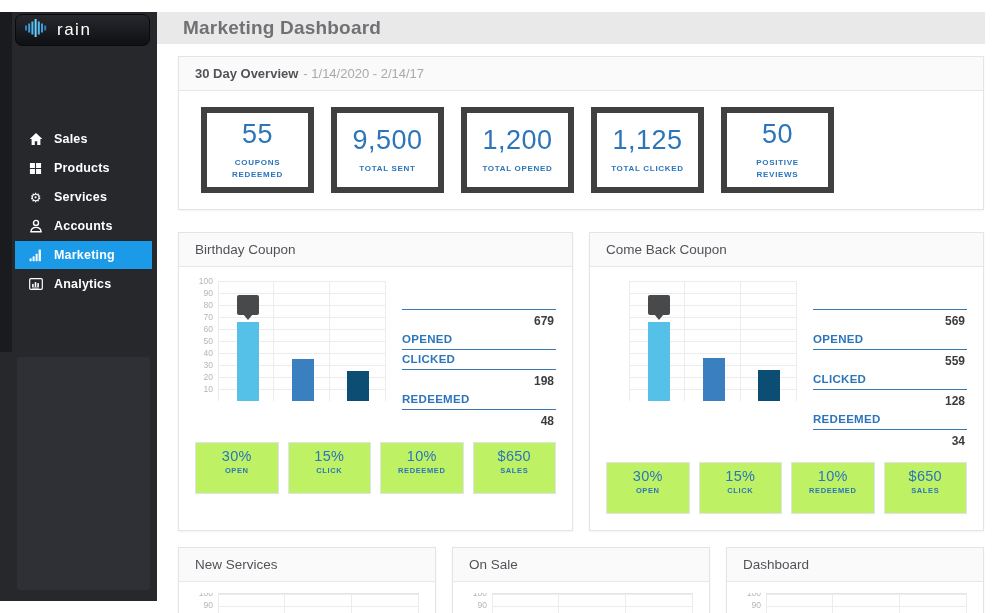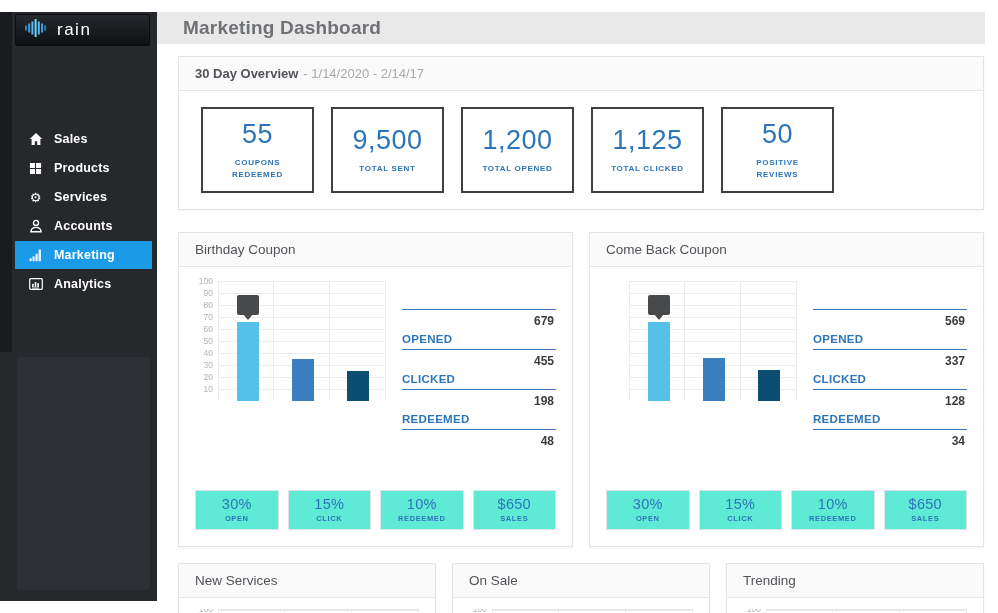--- a/index.html
+++ b/index.html
@@ -6,21 +6,21 @@
   body{
     width:998px;height:613px;overflow:hidden;position:relative;
     background:#ffffff;font-family:"Liberation Sans",sans-serif;
     -webkit-font-smoothing:antialiased;
   }
   
   .sidebar{position:absolute;left:0;top:12px;width:157px;height:589px;background:#26282c;}
   .side-rail{position:absolute;left:0;top:0;width:12px;height:340px;background:#1a1b1f;}
   .logo-box{
     position:absolute;left:15px;top:2px;width:135px;height:32px;
-    background:linear-gradient(#26282d,#0f1013);border:1px solid #0a0b0d;border-radius:2px;
+    background:linear-gradient(#26282d,#0f1013);border:1px solid #0a0b0d;border-radius:7px;
     display:flex;align-items:center;padding-left:9px;box-sizing:border-box;
   }
   .logo-text{color:#fff;font-size:17px;letter-spacing:1.5px;margin-left:8px;}
   .account-box{
     position:absolute;left:15px;top:36px;width:136px;height:37px;background:#3a3c41;
     padding:5px 0 0 10px;box-sizing:border-box;
   }
   .account-name{color:#ffffff;font-size:11.5px;font-weight:bold;letter-spacing:0.2px;}
   .account-loc{color:#a9abae;font-size:8px;margin-top:2px;}
   .nav{position:absolute;left:0;top:113px;width:157px;}
@@ -35,21 +35,21 @@
   .main{position:absolute;left:157px;top:0;width:841px;height:613px;}
   .topbar{margin:12px 13px 0 0;height:32px;background:#e9e9e9;display:flex;align-items:center;}
   .topbar-title{color:#6f7174;font-size:19px;font-weight:bold;margin-left:26px;letter-spacing:0.2px;}
   .card{border:1px solid #e4e4e4;background:#fff;box-shadow:0 1px 2px rgba(0,0,0,0.05);}
   .card-head{height:33px;background:#fafafa;border-bottom:1px solid #e7e7e7;display:flex;align-items:center;}
   .card-title{font-size:13.5px;color:#515358;margin-left:16px;font-weight:bold;}
   .card-title.normal{font-weight:bold;font-size:13px;}
   .date-range{font-size:13px;color:#a8a9ab;margin-left:5px;font-weight:normal;}
   .overview-card{margin:12px 14px 0 21px;}
   .tiles{display:flex;gap:17px;padding:16px 0 16px 22px;}
-  .tile{width:113px;height:86px;border:2px solid #404040;box-sizing:border-box;
+  .tile{width:113px;height:86px;border:6px solid #404040;box-sizing:border-box;
         display:flex;flex-direction:column;align-items:center;justify-content:center;background:#fff;cursor:pointer;}
   .tile.green{border:2px solid #8dc63f;}
   .tile-val{font-size:27px;color:#2c75ba;letter-spacing:0.5px;}
   .tile.green .tile-val{color:#8dc63f;}
   .tile-label{font-size:8px;font-weight:bold;letter-spacing:0.7px;color:#2c75ba;
               text-align:center;line-height:1.55;margin-top:7px;width:74px;}
   .tile.green .tile-label{color:#8dc63f;}
   
   .coupon-row{display:flex;gap:16px;margin:22px 14px 0 21px;}
   .coupon-panel{flex:1;}
@@ -67,21 +67,21 @@
   .bar{position:absolute;bottom:0;width:22px;}
   .tip{position:absolute;width:22px;height:20px;background:#47494b;border-radius:2px;}
   .tip-notch{position:absolute;left:50%;bottom:-5px;margin-left:-5px;width:0;height:0;
     border-left:5px solid transparent;border-right:5px solid transparent;border-top:6px solid #47494b;}
   .stats{flex:1;margin-left:16px;padding-top:10px;}
   .srow{margin-bottom:1px;}
   .slabel{color:#2c75ba;font-size:11.5px;font-weight:bold;letter-spacing:0.3px;
           border-bottom:1px solid #3c77b5;padding:2px 0 4px;min-height:12px;}
   .sval{text-align:right;font-weight:bold;font-size:12px;color:#3b3c3e;padding:4px 2px 2px;}
   .cbtn-row{display:flex;gap:9px;margin-top:11px;}
-  .cbtn{flex:1;border:1px solid #dfe4e8;text-align:center;padding:5px 0 6px;cursor:pointer;background:#5eead4;margin-top:28px;}
+  .cbtn{flex:1;border:1px solid #dfe4e8;text-align:center;padding:5px 0 18px;cursor:pointer;background:#bef264;}
   .cbtn-val{color:#2c75ba;font-size:14.5px;letter-spacing:0.3px;}
   .cbtn-label{color:#2c75ba;font-size:7.5px;font-weight:bold;letter-spacing:0.6px;margin-top:2px;}
   
   .bottom-row{display:flex;gap:16px;margin:16px 14px 0 21px;}
   .mini-panel{flex:1;height:96px;overflow:hidden;}
   .mini-body{padding:11px 16px 0 16px;}
   .mini-chart{display:flex;height:48px;overflow:hidden;}
   .mini-chart .plot{flex:1;width:auto;height:120px;border-top:1px solid #e4e4e4;}
   .mini-chart .yaxis{height:120px;}
 </style>
@@ -244,21 +244,20 @@
                 <div class="bar" style="left: 128px; height: 30px; background: rgb(12, 77, 115);"></div>
               </div>
           </div>
           <div class="stats">
             <div class="srow">
               <div class="slabel"></div>
               <div class="sval">679</div>
             </div>
             <div class="srow">
               <div class="slabel">OPENED</div>
-              <div class="sval">455</div>
             </div>
             <div class="srow">
               <div class="slabel">CLICKED</div>
               <div class="sval">198</div>
             </div>
             <div class="srow">
               <div class="slabel">REDEEMED</div>
               <div class="sval">48</div>
             </div>
           </div>
@@ -301,21 +300,21 @@
                 <div class="bar" style="left: 128px; height: 31.2px; background: rgb(12, 77, 115);"></div>
               </div>
           </div>
           <div class="stats">
             <div class="srow">
               <div class="slabel"></div>
               <div class="sval">569</div>
             </div>
             <div class="srow">
               <div class="slabel">OPENED</div>
-              <div class="sval">337</div>
+              <div class="sval">559</div>
             </div>
             <div class="srow">
               <div class="slabel">CLICKED</div>
               <div class="sval">128</div>
             </div>
             <div class="srow">
               <div class="slabel">REDEEMED</div>
               <div class="sval">34</div>
             </div>
           </div>
@@ -368,21 +367,21 @@
               <div class="tick" style="top: -4px;">100</div>
               <div class="tick" style="top: 8px;">90</div>
               <div class="tick" style="top: 20px;">80</div>
             </div>
           <div class="plot"></div>
         </div>
       </div>
     </div>
     <div class="card mini-panel">
       <div class="card-head">
-        <span class="card-title" style="font-weight:normal;">Trending</span>
+        <span class="card-title" style="font-weight:normal;">Dashboard</span>
       </div>
       <div class="mini-body">
         <div class="mini-chart">
           <div class="yaxis">
               <div class="tick" style="top: -4px;">100</div>
               <div class="tick" style="top: 8px;">90</div>
               <div class="tick" style="top: 20px;">80</div>
             </div>
           <div class="plot"></div>
         </div>

